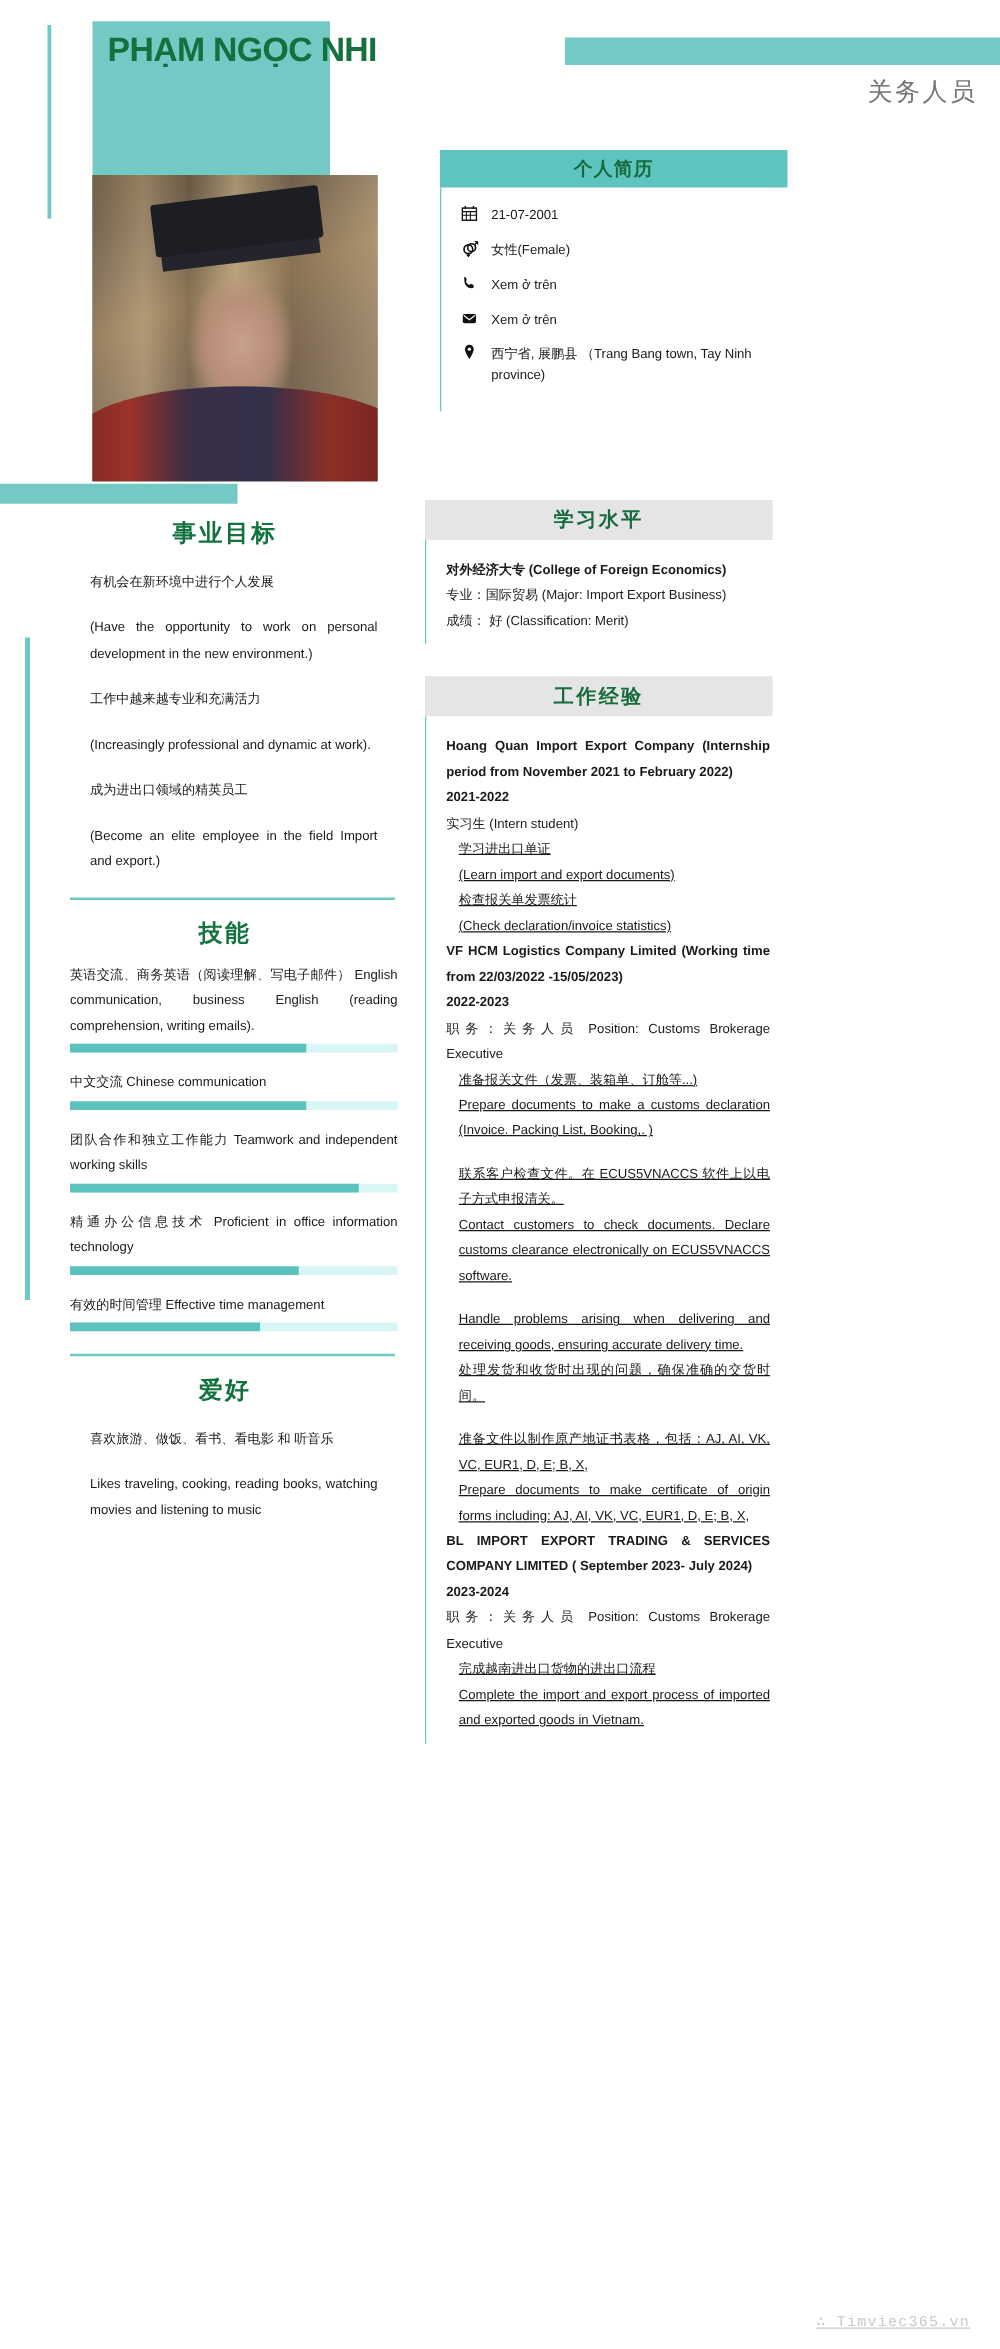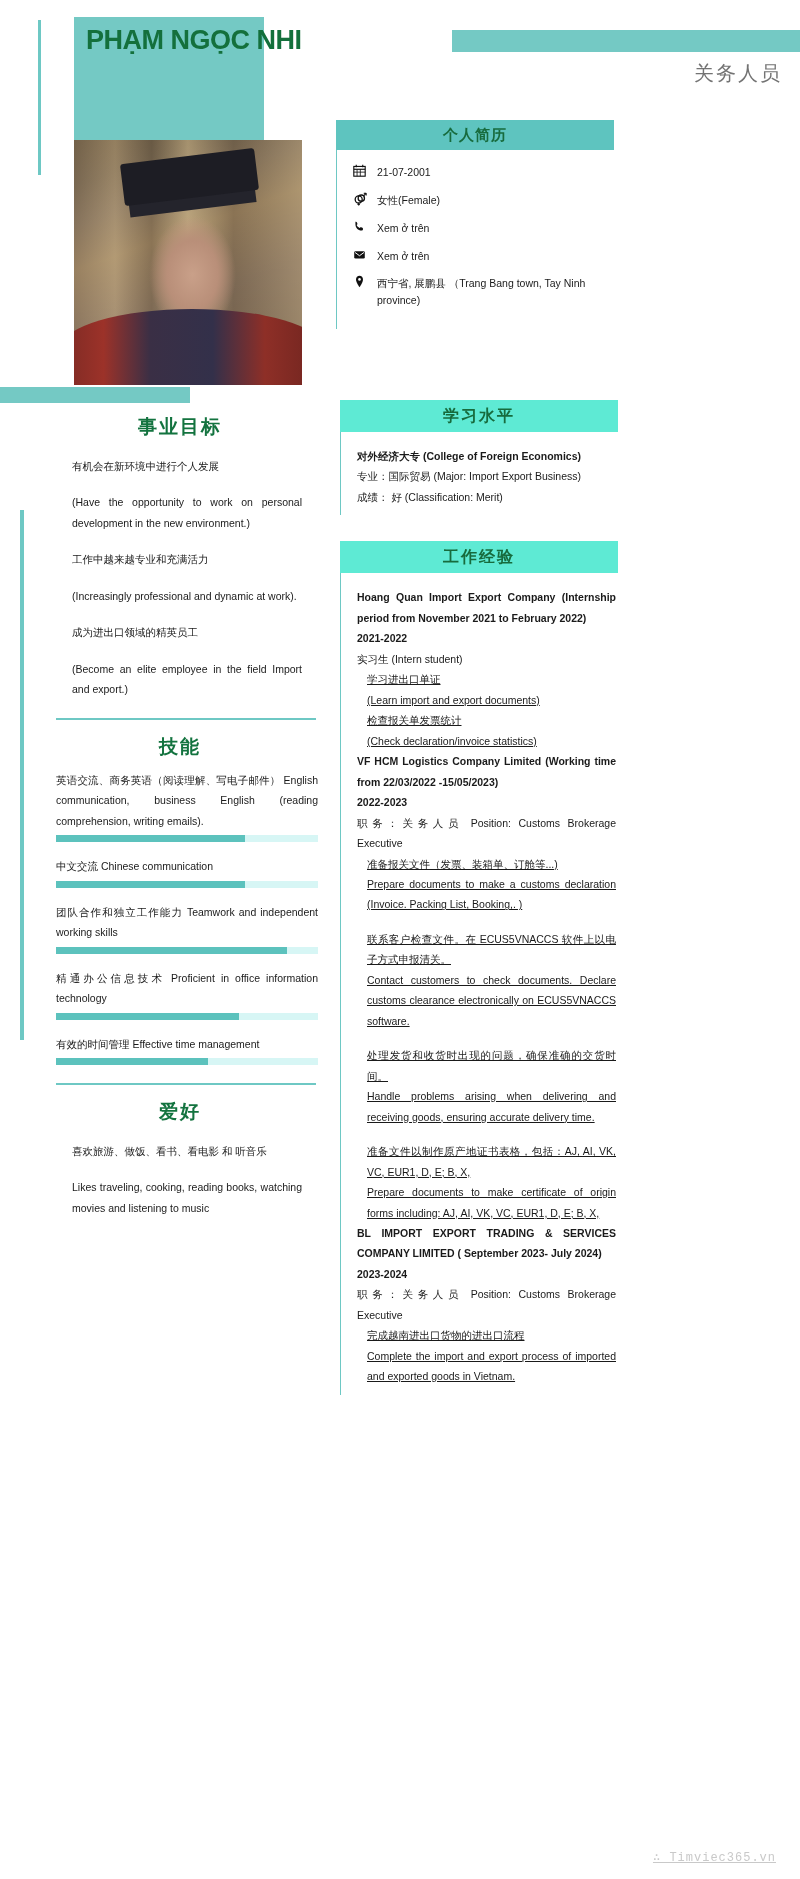--- a/index.html
+++ b/index.html
@@ -117,21 +117,21 @@
     left: 0;
     top: 375px;
     width: 190px;
     height: 16px;
     background: #74c9c4;
   }
 
   
   .profile-card {
     position: absolute;
-    left: 336px;
+    left: 352px;
     top: 108px;
     width: 278px;
   }
   .profile-head {
     height: 30px;
     background: #5ec4bf;
     color: #176b3d;
     font-size: 15px;
     font-weight: bold;
     display: flex;
@@ -222,21 +222,21 @@
   .bar > i {
     display: block;
     height: 100%;
     background: #5cc2bd;
   }
 
   
   .card { width: 278px; margin-bottom: 26px; }
   .card-head {
     height: 32px;
-    background: #5eead4;
+    background: #e5e5e5;
     color: #176b3d;
     font-size: 16px;
     font-weight: bold;
     letter-spacing: 2px;
     display: flex;
     align-items: center;
     justify-content: center;
   }
   .card-body {
     border-left: 1.5px solid #6ec8c4;
@@ -422,22 +422,22 @@
 
           <p class="b">VF HCM Logistics Company Limited (Working time from 22/03/2022 -15/05/2023)</p>
           <p class="b">2022-2023</p>
           <p>职务：关务人员 Position: Customs Brokerage Executive</p>
           <p class="indent">准备报关文件（发票、装箱单、订舱等...)</p>
           <p class="indent">Prepare documents to make a customs declaration (Invoice. Packing List, Booking,. )</p>
           <div class="gap"></div>
           <p class="indent">联系客户检查文件。在 ECUS5VNACCS 软件上以电子方式申报清关。</p>
           <p class="indent">Contact customers to check documents. Declare customs clearance electronically on ECUS5VNACCS software.</p>
           <div class="gap"></div>
+          <p class="indent">Handle problems arising when delivering and receiving goods, ensuring accurate delivery time.</p>
           <p class="indent">处理发货和收货时出现的问题，确保准确的交货时间。</p>
-          <p class="indent">Handle problems arising when delivering and receiving goods, ensuring accurate delivery time.</p>
           <div class="gap"></div>
           <p class="indent">准备文件以制作原产地证书表格，包括：AJ, AI, VK, VC, EUR1, D, E; B, X,</p>
           <p class="indent">Prepare documents to make certificate of origin forms including: AJ, AI, VK, VC, EUR1, D, E; B, X,</p>
 
           <p class="b">BL IMPORT EXPORT TRADING &amp; SERVICES COMPANY LIMITED ( September 2023- July 2024)</p>
           <p class="b">2023-2024</p>
           <p>职务：关务人员 Position: Customs Brokerage Executive</p>
           <p class="indent">完成越南进出口货物的进出口流程</p>
           <p class="indent">Complete the import and export process of imported and exported goods in Vietnam.</p>
 

